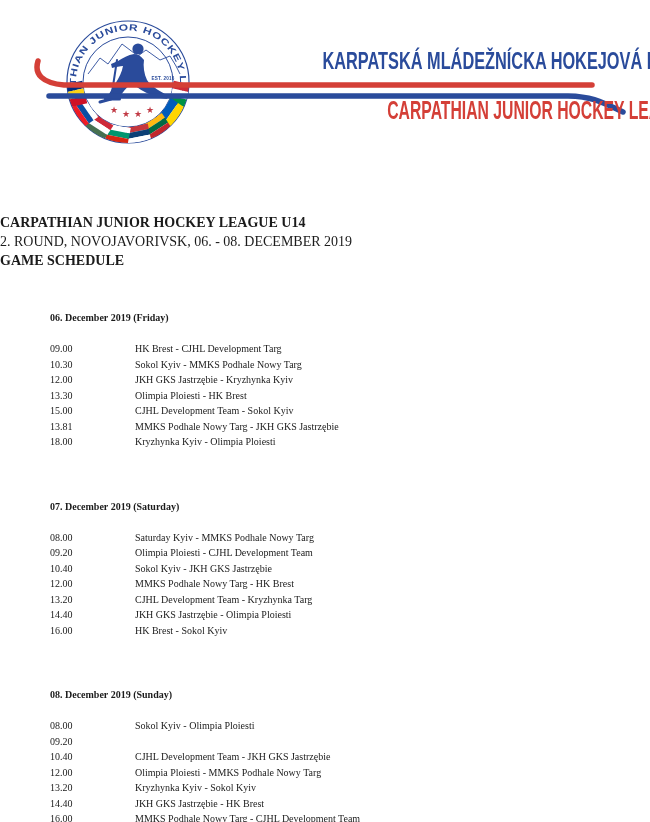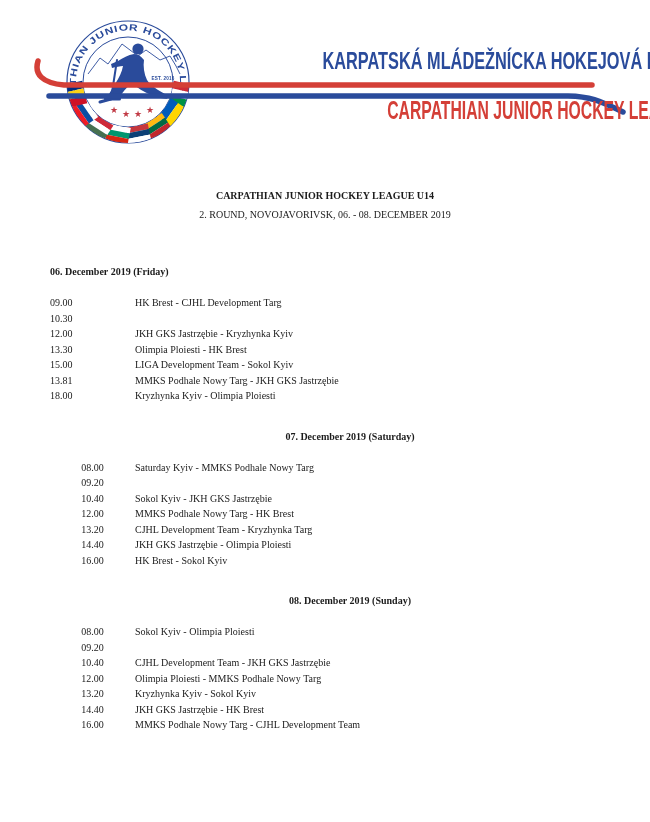--- a/index.html
+++ b/index.html
@@ -32,25 +32,25 @@
   .fill-red{fill:#c13a45;}
   .ring{fill:#ffffff;stroke:var(--blue);stroke-width:1.2;}
   .ring-inner{fill:none;stroke:var(--blue);stroke-width:1;}
   .mountains{fill:none;stroke:var(--blue);stroke-width:0.9;stroke-linejoin:round;}
   .arc-text{font-family:"Liberation Sans",sans-serif;font-weight:bold;font-size:9px;letter-spacing:0.6px;}
   .est-text{font-family:"Liberation Sans",sans-serif;font-weight:bold;font-size:4.6px;letter-spacing:0.2px;}
   .star{font-size:9px;}
   .stick{fill:none;stroke-width:5.5;stroke-linecap:round;stroke-linejoin:round;}
   .stick-thin{fill:none;stroke-width:2;stroke-linecap:round;}
   
-  .doc-title{margin-top:26px;text-align:center;font-size:10px;line-height:19px;}
+  .doc-title{margin-top:53px;text-align:left;font-size:14px;line-height:19px;}
   .bold{font-weight:bold;}
   
   .schedule{margin-top:40px;margin-left:50px;font-size:10px;line-height:15.5px;}
-  .day-section + .day-section{margin-top:25px;text-align:center;}
+  .day-section + .day-section{margin-top:49px;}
   .day-heading{font-weight:bold;margin-bottom:15.5px;}
   .game-row{display:flex;}
   .game-time{flex:0 0 85px;width:85px;}
 </style>
 </head>
 <body>
 
 <div class="header">
   <svg class="header-svg" width="650" height="160" viewBox="0 0 650 160">
     <defs>
@@ -140,48 +140,50 @@
     <span class="scale">KARPATSKÁ MLÁDEŽNÍCKA HOKEJOVÁ LIGA</span>
   </div>
   <div class="wordmark wm-en">
     <span class="scale">CARPATHIAN JUNIOR HOCKEY LEAGUE</span>
   </div>
 </div>
 
 <div class="doc-title">
   <div class="bold">CARPATHIAN JUNIOR HOCKEY LEAGUE U14</div>
   <div>2. ROUND, NOVOJAVORIVSK, 06. - 08. DECEMBER 2019</div>
+  <div class="bold">GAME SCHEDULE</div>
 </div>
 
 <div class="schedule">
   <div class="day-section">
     <div class="day-heading">06. December 2019 (Friday)</div>
     <div>
       <div class="game-row">
         <span class="game-time">09.00</span>
         <span>HK Brest - CJHL Development Targ</span>
       </div>
 
       <div class="game-row">
         <span class="game-time">10.30</span>
+        <span>Sokol Kyiv - MMKS Podhale Nowy Targ</span>
       </div>
 
       <div class="game-row">
         <span class="game-time">12.00</span>
         <span>JKH GKS Jastrzębie - Kryzhynka Kyiv</span>
       </div>
 
       <div class="game-row">
         <span class="game-time">13.30</span>
         <span>Olimpia Ploiesti - HK Brest</span>
       </div>
 
       <div class="game-row">
         <span class="game-time">15.00</span>
-        <span>LIGA Development Team - Sokol Kyiv</span>
+        <span>CJHL Development Team - Sokol Kyiv</span>
       </div>
 
       <div class="game-row">
         <span class="game-time">13.81</span>
         <span>MMKS Podhale Nowy Targ - JKH GKS Jastrzębie</span>
       </div>
 
       <div class="game-row">
         <span class="game-time">18.00</span>
         <span>Kryzhynka Kyiv - Olimpia Ploiesti</span>
@@ -193,20 +195,21 @@
   <div class="day-section">
     <div class="day-heading">07. December 2019 (Saturday)</div>
     <div>
       <div class="game-row">
         <span class="game-time">08.00</span>
         <span>Saturday Kyiv - MMKS Podhale Nowy Targ</span>
       </div>
 
       <div class="game-row">
         <span class="game-time">09.20</span>
+        <span>Olimpia Ploiesti - CJHL Development Team</span>
       </div>
 
       <div class="game-row">
         <span class="game-time">10.40</span>
         <span>Sokol Kyiv - JKH GKS Jastrzębie</span>
       </div>
 
       <div class="game-row">
         <span class="game-time">12.00</span>
         <span>MMKS Podhale Nowy Targ - HK Brest</span>

